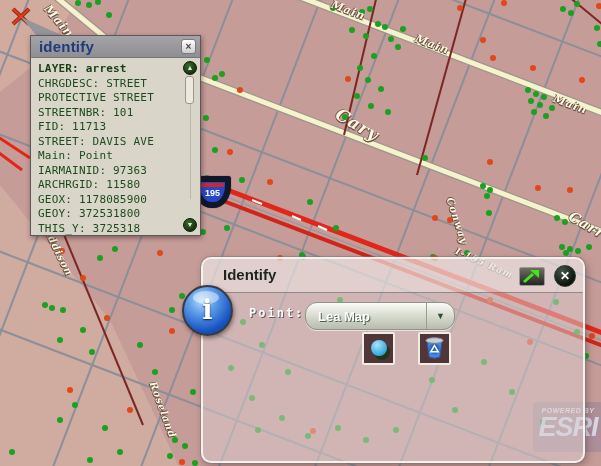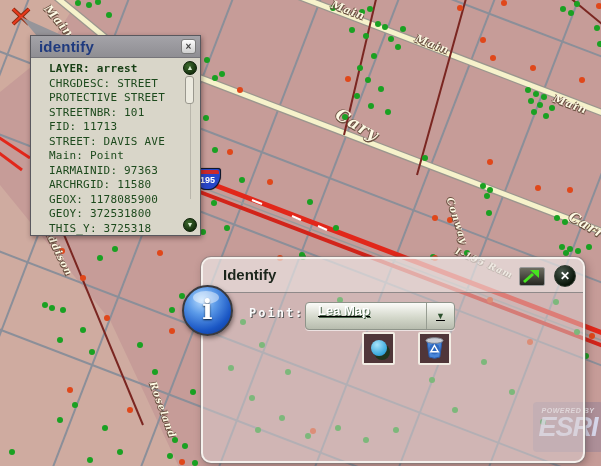--- a/index.html
+++ b/index.html
@@ -6,22 +6,22 @@
   .stage{position:relative;width:601px;height:466px;overflow:hidden;
          background:#c69c98;font-family:"Liberation Sans",sans-serif;
          -webkit-user-select:none;user-select:none;}
   #map-svg{position:absolute;left:0;top:0;z-index:1;}
   
   #label-layer{position:absolute;left:0;top:0;width:100%;height:100%;z-index:2;pointer-events:none;}
   .street-label{position:absolute;font-family:"DejaVu Serif",serif;font-style:italic;font-weight:bold;
      color:#fdf9e4;text-shadow:1px 1px 0 #6b5242,-1px 0 0 #6b5242,0 1px 0 #6b5242;
      transform-origin:left top;white-space:nowrap;letter-spacing:1px;}
   
-  .shield{position:absolute;left:194px;top:168px;width:25px;height:20px;z-index:2;
-     background:#2746c8;border:1px solid #0f172a;border-radius:3px 3px 46% 46%/3px 3px 70% 70%;
+  .shield{position:absolute;left:194px;top:176px;width:25px;height:20px;z-index:2;
+     background:#2746c8;border:6px solid #0f172a;border-radius:3px 3px 46% 46%/3px 3px 70% 70%;
      box-shadow:0 0 1px #222;}
   .shield .band{position:absolute;left:1px;right:1px;top:1px;height:4px;background:#cc2a2a;border-radius:2px 2px 0 0;}
   .shield .num{position:absolute;left:0;right:0;top:6px;text-align:center;font-size:9px;line-height:10px;
      color:#fff;font-weight:bold;font-family:"Liberation Sans",sans-serif;}
   
   .watermark{position:absolute;left:533px;top:402px;width:70px;height:50px;z-index:3;
      background:rgba(100,104,152,.25);border-radius:4px;text-align:center;font-style:italic;}
   .watermark .p{margin-top:5px;font-size:7px;font-weight:bold;letter-spacing:.5px;color:rgba(250,250,255,.75);}
   .watermark .e{font-size:27px;line-height:26px;font-weight:bold;letter-spacing:-1px;color:rgba(225,232,255,.8);
      font-family:"Liberation Sans",sans-serif;}
@@ -30,21 +30,21 @@
      clip-path:polygon(0 0,100% 72%,52% 100%);}
   .id-panel{position:absolute;left:30px;top:35px;width:169px;height:199px;z-index:5;
      background:#d9d6c9;border:1px solid #59585e;box-shadow:1px 2px 5px rgba(40,20,20,.45);}
   .id-title{height:21px;background:linear-gradient(#a4a3a8,#8f8e93);display:flex;align-items:center;
      padding:0 4px 0 8px;border-bottom:1px solid #76757a;}
   .id-title .t{flex:1;font-size:15px;font-weight:bold;color:#1f3a7e;letter-spacing:.2px;}
   .id-close{width:15px;height:15px;border:1px solid #7a7a7a;border-radius:3px;
      background:linear-gradient(#fdfdfd,#cfcfcf);font-size:10px;line-height:13px;text-align:center;
      color:#444;font-weight:bold;padding:0;cursor:pointer;}
   .id-content{position:absolute;left:0;top:22px;right:0;bottom:0;background:#d9d6c9;
-     padding:4px 24px 0 18px;font-family:"DejaVu Sans Mono",monospace;font-size:11px;
+     padding:4px 24px 0 7px;font-family:"DejaVu Sans Mono",monospace;font-size:11px;
      line-height:14.55px;color:#1d4a1d;letter-spacing:.2px;overflow:hidden;}
   .id-content .b{font-weight:bold;color:#173f15;}
   .id-scroll-track{position:absolute;right:9px;top:42px;bottom:36px;width:1px;background:#b9b6ab;z-index:6;}
   .id-thumb{position:absolute;right:6px;top:40px;width:7px;height:26px;border:1px solid #9a988e;
      border-radius:3px;background:#eceadf;z-index:7;}
   .scroll-btn{position:absolute;right:3px;width:14px;height:14px;border-radius:50%;z-index:7;padding:0;
      background:radial-gradient(circle at 38% 32%,#3d6a2e,#15300e 75%);border:1px solid #0a1d06;
      color:#d9ecd0;font-size:7px;line-height:12px;text-align:center;cursor:pointer;}
   .scroll-up{top:25px;} .scroll-down{bottom:3px;}
   
@@ -61,23 +61,23 @@
      color:#fff;font-size:12px;font-weight:bold;line-height:20px;text-align:center;}
   .info-sphere{position:absolute;left:-21px;top:26px;width:47px;height:47px;border-radius:50%;z-index:6;
      background:radial-gradient(circle at 38% 28%,#b8dcff 0%,#5b9ae8 32%,#1a56c4 68%,#0a2f86 100%);
      border:2px solid #3a3a3e;box-shadow:1px 2px 4px rgba(30,20,20,.5);}
   .info-sphere .i{position:absolute;left:0;right:0;top:7px;text-align:center;color:#fff;
      font-family:"DejaVu Serif",serif;font-weight:bold;font-size:27px;text-shadow:0 1px 2px #123;}
   .info-sphere:after{content:"";position:absolute;left:9px;top:4px;width:26px;height:13px;border-radius:50%;
      background:rgba(255,255,255,.45);}
   .name-label{position:absolute;left:46px;top:47px;font-family:"DejaVu Sans Mono",monospace;
      font-size:12px;font-weight:bold;letter-spacing:2px;color:#fafafa;text-shadow:1px 1px 0 #5c5c5c;}
-  .dropdown{position:absolute;left:102px;top:43px;width:148px;height:26px;border-radius:4px;cursor:pointer;
+  .dropdown{position:absolute;left:102px;top:43px;width:148px;height:26px;border-radius:12px;cursor:pointer;
      background:linear-gradient(#fbfbf8,#d4d8cb 55%,#b7bcae);border:1px solid #8e948a;
-     box-shadow:0 1px 0 rgba(255,255,255,.6);display:flex;align-items:flex-start;text-decoration:underline;}
+     box-shadow:0 1px 0 rgba(255,255,255,.6);display:flex;align-items:center;}
   .dropdown .val{flex:1;padding-left:12px;font-size:13px;font-weight:bold;color:#fff;
      text-shadow:1px 1px 0 #49654b;}
   .dropdown .dd-btn{width:27px;align-self:stretch;border-left:1px solid #979d92;display:flex;
      align-items:center;justify-content:center;font-size:9px;color:#2c512e;}
   .tool-btn{position:absolute;top:73px;width:33px;height:33px;padding:0;cursor:pointer;
      background:#503639;border:2px solid #f2ede4;border-radius:2px;}
   .tool-identify{left:159px;} .tool-clear{left:215px;}
   .dot-icon{position:absolute;left:7px;top:6px;width:16px;height:16px;border-radius:50%;
      background:radial-gradient(circle at 38% 30%,#a8e4fa,#35a8dc 70%,#1f8cc0);
      box-shadow:3px 4px 0 #20351c;}

